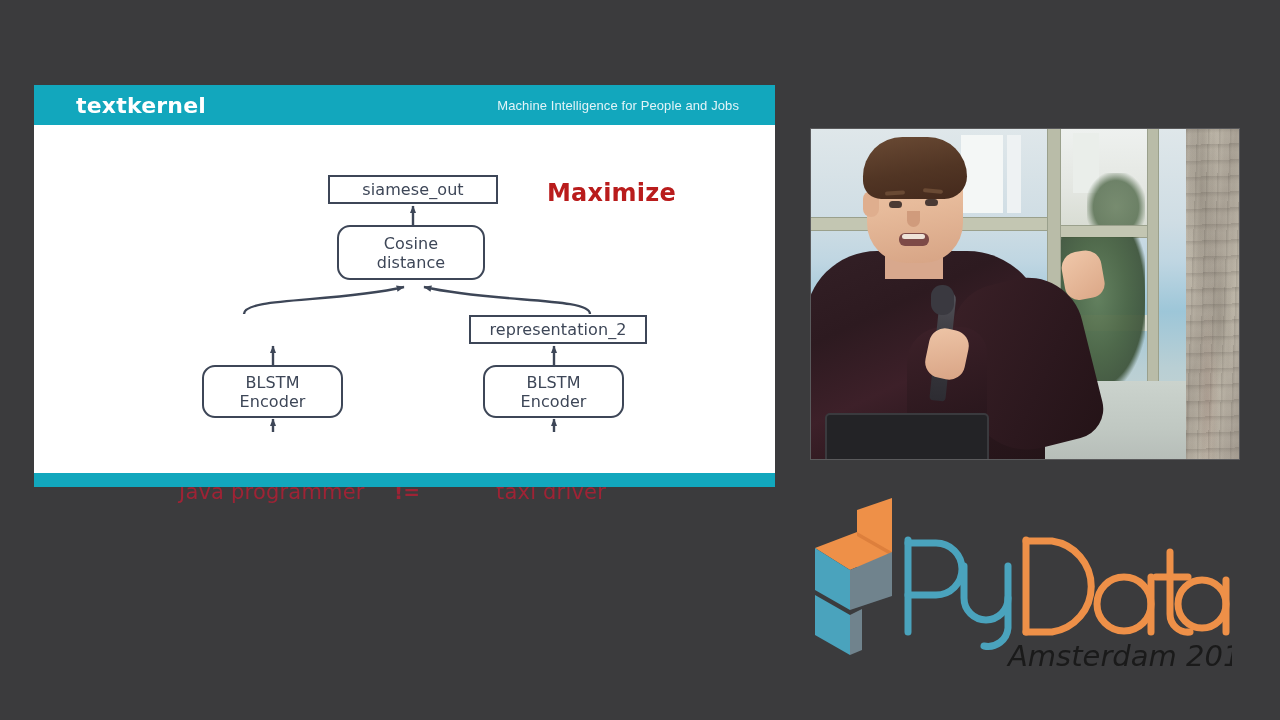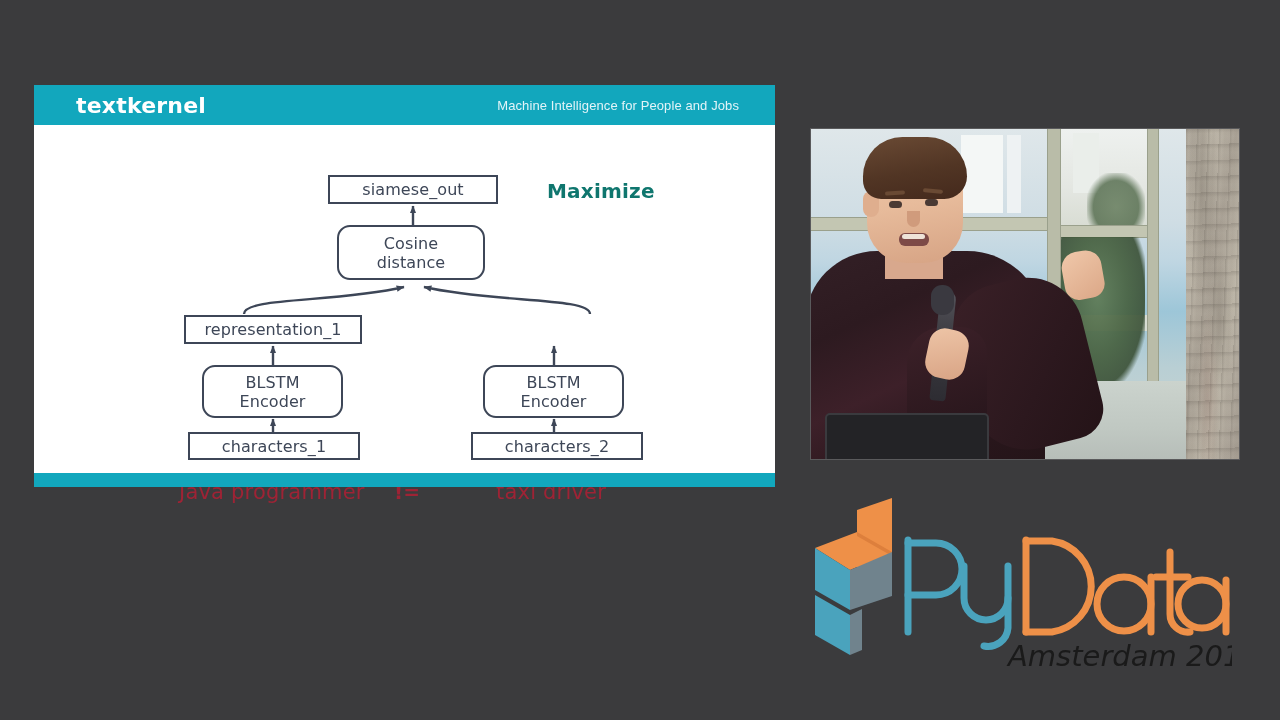--- a/index.html
+++ b/index.html
@@ -103,22 +103,22 @@
     position: absolute;
     color: #9e2335;
     font-family: "DejaVu Sans", sans-serif;
     font-size: 21px;
     letter-spacing: 0.2px;
     white-space: nowrap;
   }
   #caption-maximize {
     left: 513px; top: 54px;
     font-weight: bold;
-    font-size: 20px;
-    color: #0f766e;
+    font-size: 24px;
+    color: #b91c1c;
   }
   #caption-left  { left: 145px; top: 355px; }
   #caption-neq   { left: 360px; top: 355px; font-weight: bold; font-size: 20px; }
   #caption-right { left: 462px; top: 355px; }
 
   
   #video-panel {
     position: absolute;
     left: 810px;
     top: 128px;
@@ -342,46 +342,40 @@
       <div>
         <div>Cosine</div>
         <div>distance</div>
       </div>
     </div>
 
     <div class="node" id="node-siamese-out">
       <span>siamese_out</span>
     </div>
 
-    <div class="node" id="node-rep1">
-      <span>representation_1</span>
-    </div>
-
+
+    <div class="node" id="node-rep2">
+      <span>representation_2</span>
+    </div>
 
     <div class="node rounded" id="node-blstm1">
       <div>
         <div>BLSTM</div>
         <div>Encoder</div>
       </div>
     </div>
 
     <div class="node rounded" id="node-blstm2">
       <div>
         <div>BLSTM</div>
         <div>Encoder</div>
       </div>
     </div>
 
-    <div class="node" id="node-chars1">
-      <span>characters_1</span>
-    </div>
-
-    <div class="node" id="node-chars2">
-      <span>characters_2</span>
-    </div>
+
 
     <div class="caption" id="caption-maximize">Maximize</div>
     <div class="caption" id="caption-left">Java programmer</div>
     <div class="caption" id="caption-neq">!=</div>
     <div class="caption" id="caption-right">taxi driver</div>
   </div>
 
   <div id="slide-footer"></div>
 </div>
 

